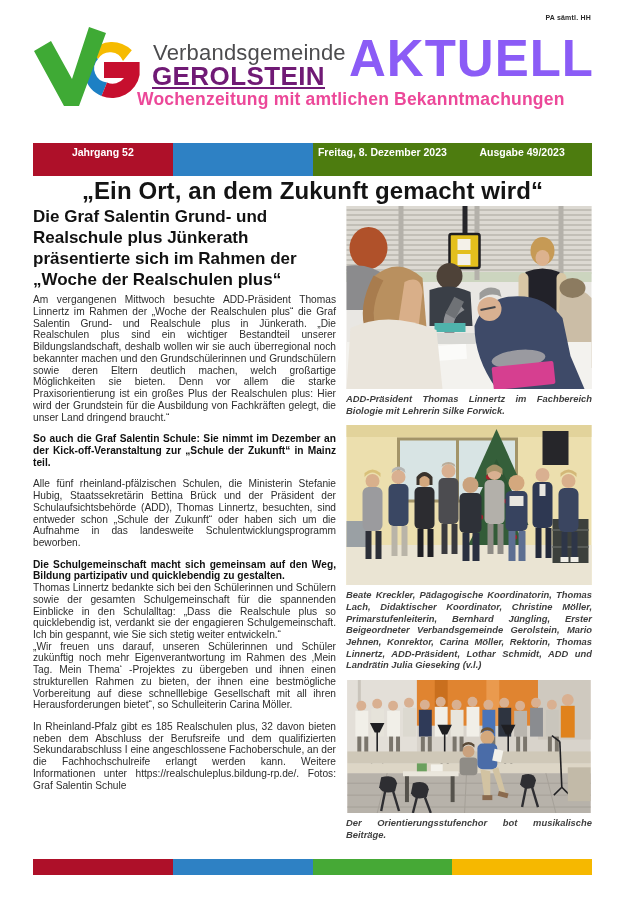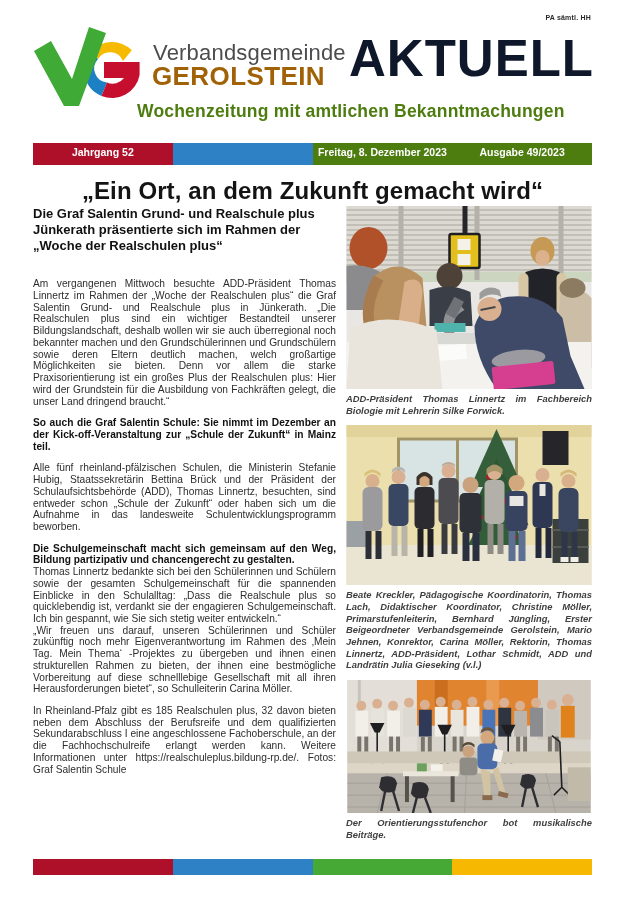--- a/index.html
+++ b/index.html
@@ -4,37 +4,37 @@
 <style>
   * { margin:0; padding:0; box-sizing:border-box; }
   html,body { background:#9a9a9a; }
   body { font-family:"Liberation Sans", sans-serif; }
   .page { position:relative; width:625px; height:897px; background:#ffffff; margin:0 auto; overflow:hidden; }
 
   
   .pa-note { position:absolute; top:14px; right:34px; font-size:7px; font-weight:bold; color:#2a2a2a; letter-spacing:.2px; }
   .logo { position:absolute; left:32px; top:26px; }
   .org-line1 { position:absolute; left:153px; top:40px; font-size:22px; color:#4c4c4e; letter-spacing:.2px; }
-  .org-line2 { position:absolute; left:152px; top:61px; font-size:26px; font-weight:bold; color:#a16207; letter-spacing:.4px; }
-  .aktuell { position:absolute; right:31px; top:33px; font-size:51px; font-weight:bold; color:#0f172a; letter-spacing:1px; line-height:1; }
-  .subtitle { position:absolute; left:137px; top:101px; font-size:17.5px; font-weight:600; color:#4d7c0f; letter-spacing:.2px; }
-
-  
-  .issue-bar { position:absolute; left:33px; top:143px; width:559px; height:22px; display:flex; }
+  .org-line2 { position:absolute; left:152px; top:61px; font-size:26px; font-weight:bold; color:#701a75; letter-spacing:.4px;text-decoration:underline; }
+  .aktuell { position:absolute; right:31px; top:33px; font-size:51px; font-weight:bold; color:#8b5cf6; letter-spacing:1px; line-height:1; }
+  .subtitle { position:absolute; left:137px; top:89px; font-size:17.5px; font-weight:600; color:#ec4899; letter-spacing:.2px; }
+
+  
+  .issue-bar { position:absolute; left:33px; top:143px; width:559px; height:33px; display:flex; }
   .issue-bar .seg { flex:1; color:#ffffff; font-size:10.5px; font-weight:bold; text-align:center; line-height:19px; overflow:hidden; white-space:nowrap; }
 
   
   .headline { position:absolute; left:0; top:177px; width:100%; text-align:center; font-size:24px; font-weight:bold; color:#141414; letter-spacing:.1px; }
 
   
   .columns { position:absolute; left:33px; top:206px; width:559px; display:flex; gap:10px; }
   .col-left { width:303px; }
   .col-right { width:246px;font-weight:bold; }
 
-  .lead { font-size:13px; font-weight:bold; color:#111; line-height:1.24; margin-bottom:24px; }
+  .lead { font-size:17px; font-weight:bold; color:#111; line-height:1.24; margin-bottom:4px; }
   .body-text { font-size:10.2px; color:#2d2d2d; line-height:1.15; text-align:justify; margin-bottom:10px; }
   .body-text strong { color:#111; }
   .block { display:block; }
 
   figure { margin:0 0 9px 0; }
   figure svg { display:block; width:246px; }
   figcaption { font-size:9.4px; font-style:italic; color:#3f3f3f; line-height:1.24; margin-top:4px; text-align:justify; }
 
   
   .footer-bar { position:absolute; left:33px; top:859px; width:559px; height:16px; display:flex; }
@@ -72,21 +72,21 @@
 
   <div class="columns">
     <div class="col-left">
       <p class="lead">Die Graf Salentin Grund- und Realschule plus Jünkerath präsentierte sich im Rahmen der „Woche der Realschulen plus“</p>
       <p class="body-text">Am vergangenen Mittwoch besuchte ADD-Präsident Thomas Linnertz im Rahmen der „Woche der Realschulen plus“ die Graf Salentin Grund- und Realschule plus in Jünkerath. „Die Realschulen plus sind ein wichtiger Bestandteil unserer Bildungslandschaft, deshalb wollen wir sie auch überregional noch bekannter machen und den Grundschülerinnen und Grundschülern sowie deren Eltern deutlich machen, welch großartige Möglichkeiten sie bieten. Denn vor allem die starke Praxisorientierung ist ein großes Plus der Realschulen plus: Hier wird der Grundstein für die Ausbildung von Fachkräften gelegt, die unser Land dringend braucht.“</p>
       <p class="body-text">
           <strong class="block">So auch die Graf Salentin Schule: Sie nimmt im Dezember an der Kick-off-Veranstaltung zur „Schule der Zukunft“ in Mainz teil.</strong>
         </p>
       <p class="body-text">Alle fünf rheinland-pfälzischen Schulen, die Ministerin Stefanie Hubig, Staatssekretärin Bettina Brück und der Präsident der Schulaufsichtsbehörde (ADD), Thomas Linnertz, besuchten, sind entweder schon „Schule der Zukunft“ oder haben sich um die Aufnahme in das landesweite Schulentwicklungsprogramm beworben.</p>
       <p class="body-text">
-        <strong class="block">Die Schulgemeinschaft macht sich gemeinsam auf den Weg, Bildung partizipativ und chancengerecht zu gestalten.</strong>
+        <strong class="block">Die Schulgemeinschaft macht sich gemeinsam auf den Weg, Bildung partizipativ und quicklebendig zu gestalten.</strong>
         <span class="block">Thomas Linnertz bedankte sich bei den Schülerinnen und Schülern sowie der gesamten Schulgemeinschaft für die spannenden Einblicke in den Schulalltag: „Dass die Realschule plus so quicklebendig ist, verdankt sie der engagieren Schulgemeinschaft. Ich bin gespannt, wie Sie sich stetig weiter entwickeln.“</span>
         <span class="block">„Wir freuen uns darauf, unseren Schülerinnen und Schüler zukünftig noch mehr Eigenverantwortung im Rahmen des ‚Mein Tag. Mein Thema‘ -Projektes zu übergeben und ihnen einen strukturellen Rahmen zu bieten, der ihnen eine bestmögliche Vorbereitung auf diese schnelllebige Gesellschaft mit all ihren Herausforderungen bietet“, so Schulleiterin Carina Möller.</span>
       </p>
       <p class="body-text">In Rheinland-Pfalz gibt es 185 Realschulen plus, 32 davon bieten neben dem Abschluss der Berufsreife und dem qualifizierten Sekundarabschluss I eine angeschlossene Fachoberschule, an der die Fachhochschulreife erlangt werden kann. Weitere Informationen unter https://realschuleplus.bildung-rp.de/. Fotos: Graf Salentin Schule</p>
     </div>
 
     <div class="col-right">
 
       <figure>
         <svg viewBox="0 0 245 183" height="183">

